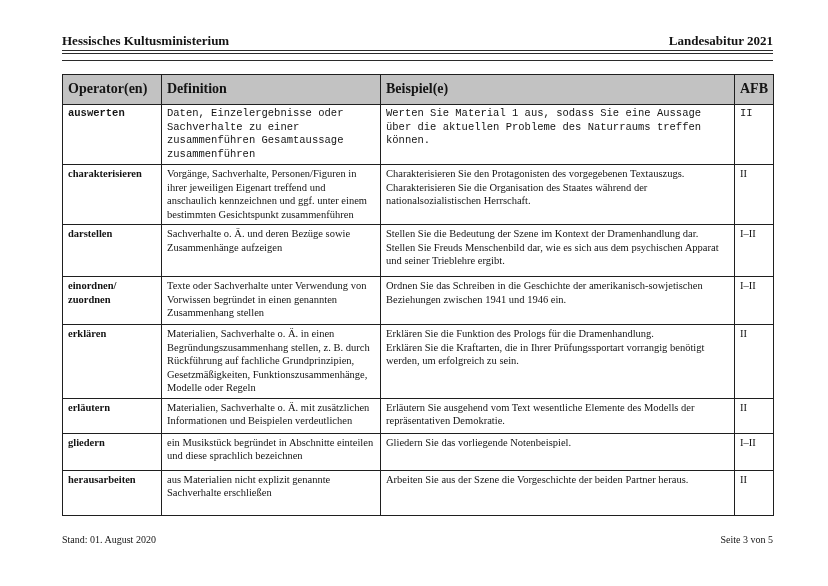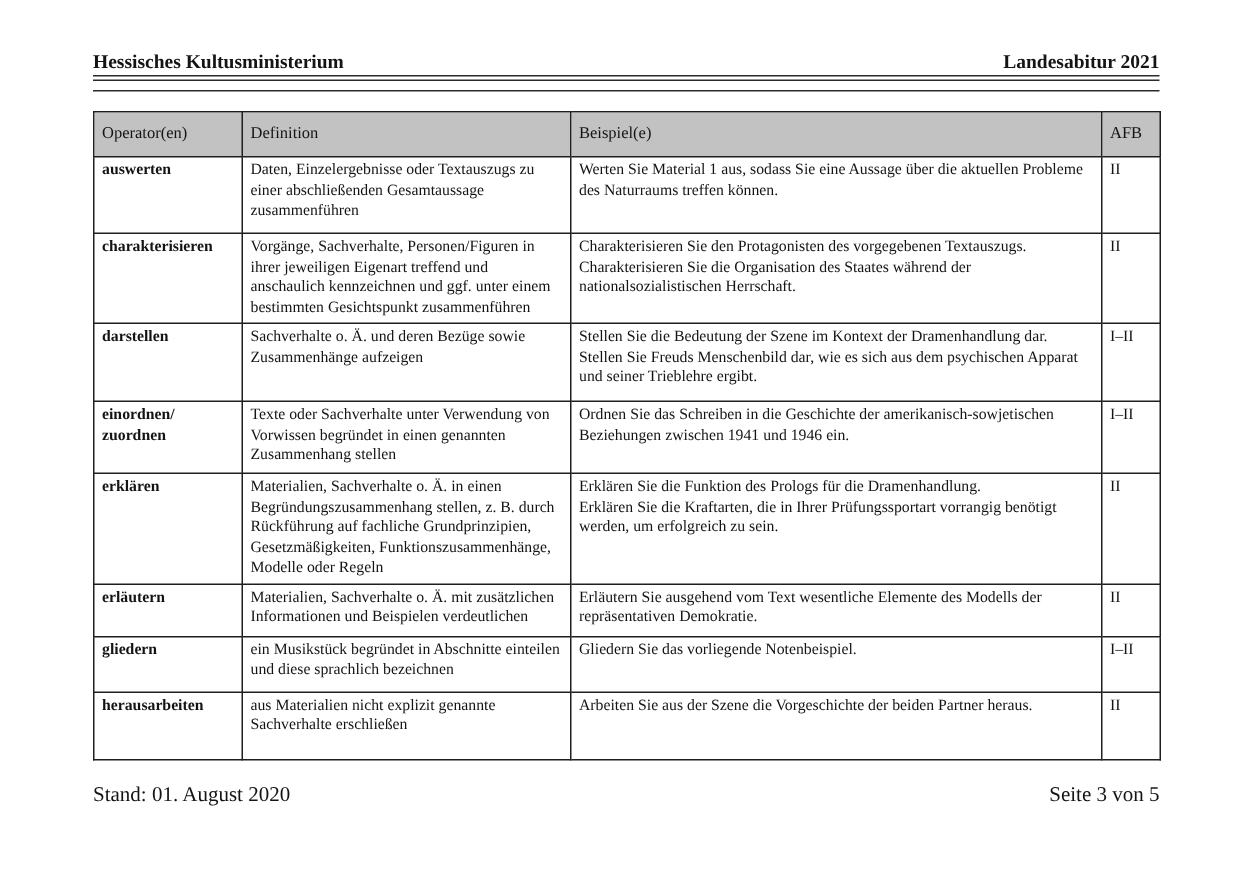--- a/index.html
+++ b/index.html
@@ -46,43 +46,43 @@
   }
   table.ops th, table.ops td {
     border: 1px solid #1f1f1f;
     vertical-align: top;
     padding: 2px 5px 3px 5px;
     text-align: left;
     overflow: hidden;
   }
   table.ops th {
     background: #c2c2c2;
-    font-size: 11px;
+    font-size: 14px;
     line-height: 14px;
     height: 24px;
     vertical-align: middle;
-    font-weight: normal;
+    font-weight: bold;
   }
   th.th-center { text-align: center; }
   td.op { font-weight: bold; }
   td.bsp div { margin: 0; }
-  tbody tr:nth-child(1) { height: 51px; }
+  tbody tr:nth-child(1) { height: 51px; font-family: Liberation Mono, monospace; }
   tbody tr:nth-child(2) { height: 52px; }
   tbody tr:nth-child(3) { height: 52px; }
   tbody tr:nth-child(4) { height: 48px; margin-top: 22px; }
   tbody tr:nth-child(5) { height: 73px; }
   tbody tr:nth-child(6) { height: 35px; }
   tbody tr:nth-child(7) { height: 37px; }
   tbody tr:nth-child(8) { height: 45px; padding-left: 38px; }
   .footer {
     display: flex;
     justify-content: space-between;
     width: 711px;
     margin-top: 17px;
-    font-size: 14px;
+    font-size: 10px;
     line-height: 13px;
     text-align: right;
   }
 </style>
 </head>
 <body>
 
 <div class="page">
   <div class="content">
 
@@ -107,21 +107,21 @@
           <th class="th-center">Definition</th>
           <th class="th-center">Beispiel(e)</th>
           <th class="th-center">AFB</th>
         </tr>
       </thead>
       <tbody>
           <tr>
             <td class="op">
               <div>auswerten</div>
             </td>
-            <td class="def">Daten, Einzelergebnisse oder Textauszugs zu einer abschließenden Gesamtaussage zusammenführen</td>
+            <td class="def">Daten, Einzelergebnisse oder Sachverhalte zu einer zusammenführen Gesamtaussage zusammenführen</td>
             <td class="bsp">
               <div>Werten Sie Material 1 aus, sodass Sie eine Aussage über die aktuellen Probleme des Naturraums treffen können.</div>
             </td>
             <td class="afb">II</td>
           </tr>
           <tr>
             <td class="op">
               <div>charakterisieren</div>
             </td>
             <td class="def">Vorgänge, Sachverhalte, Personen/Figuren in ihrer jeweiligen Eigenart treffend und anschaulich kennzeichnen und ggf. unter einem bestimmten Gesichtspunkt zusammenführen</td>

